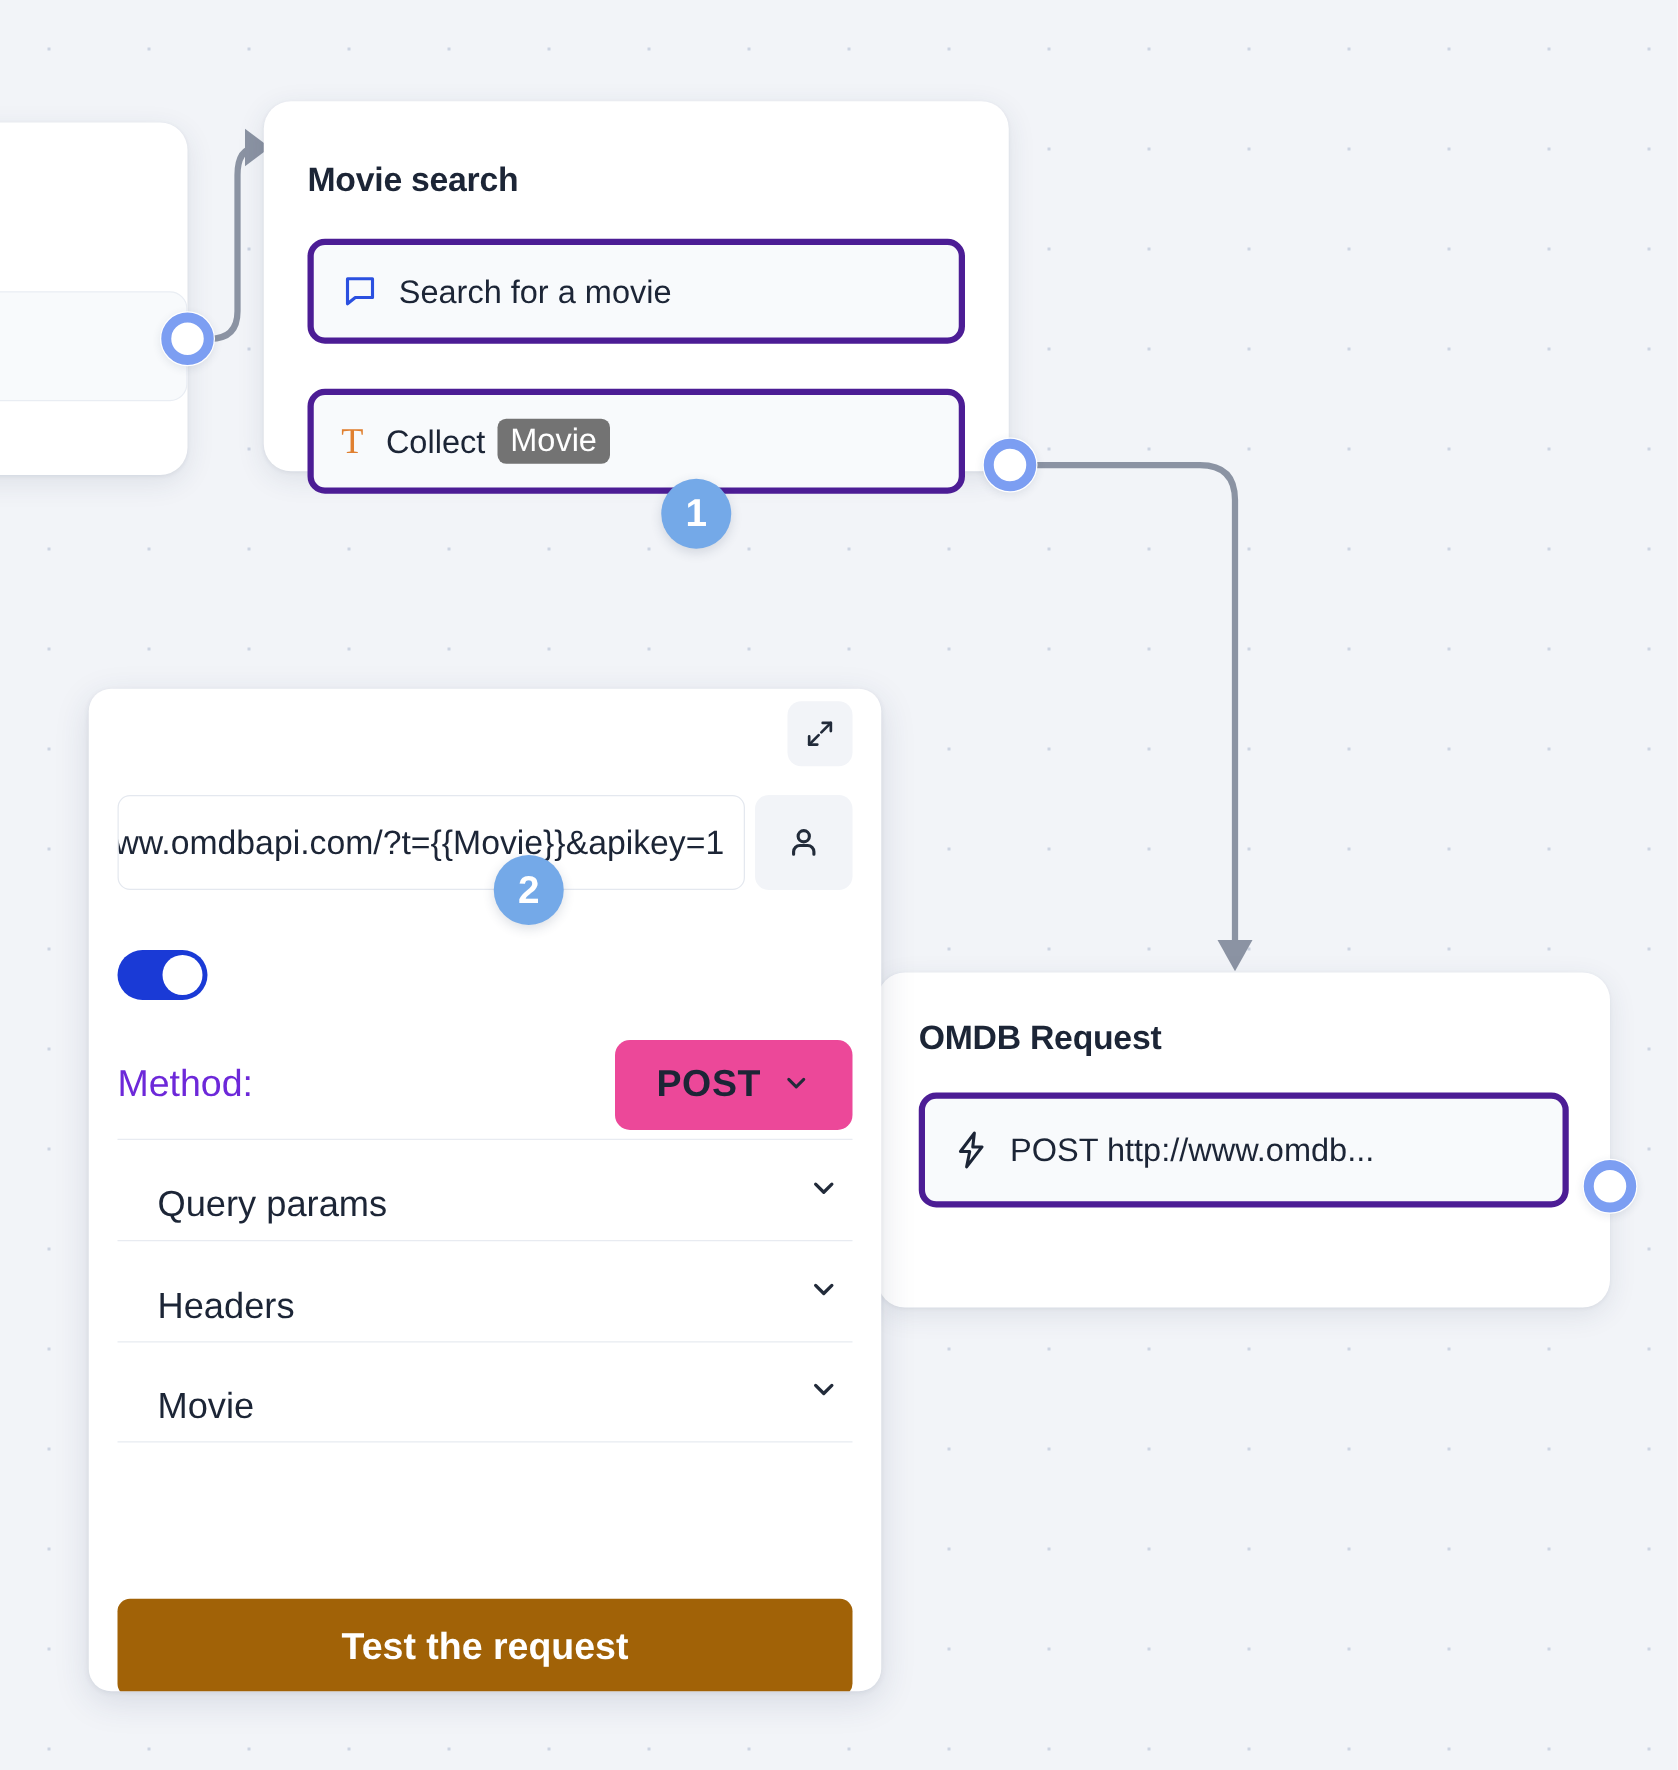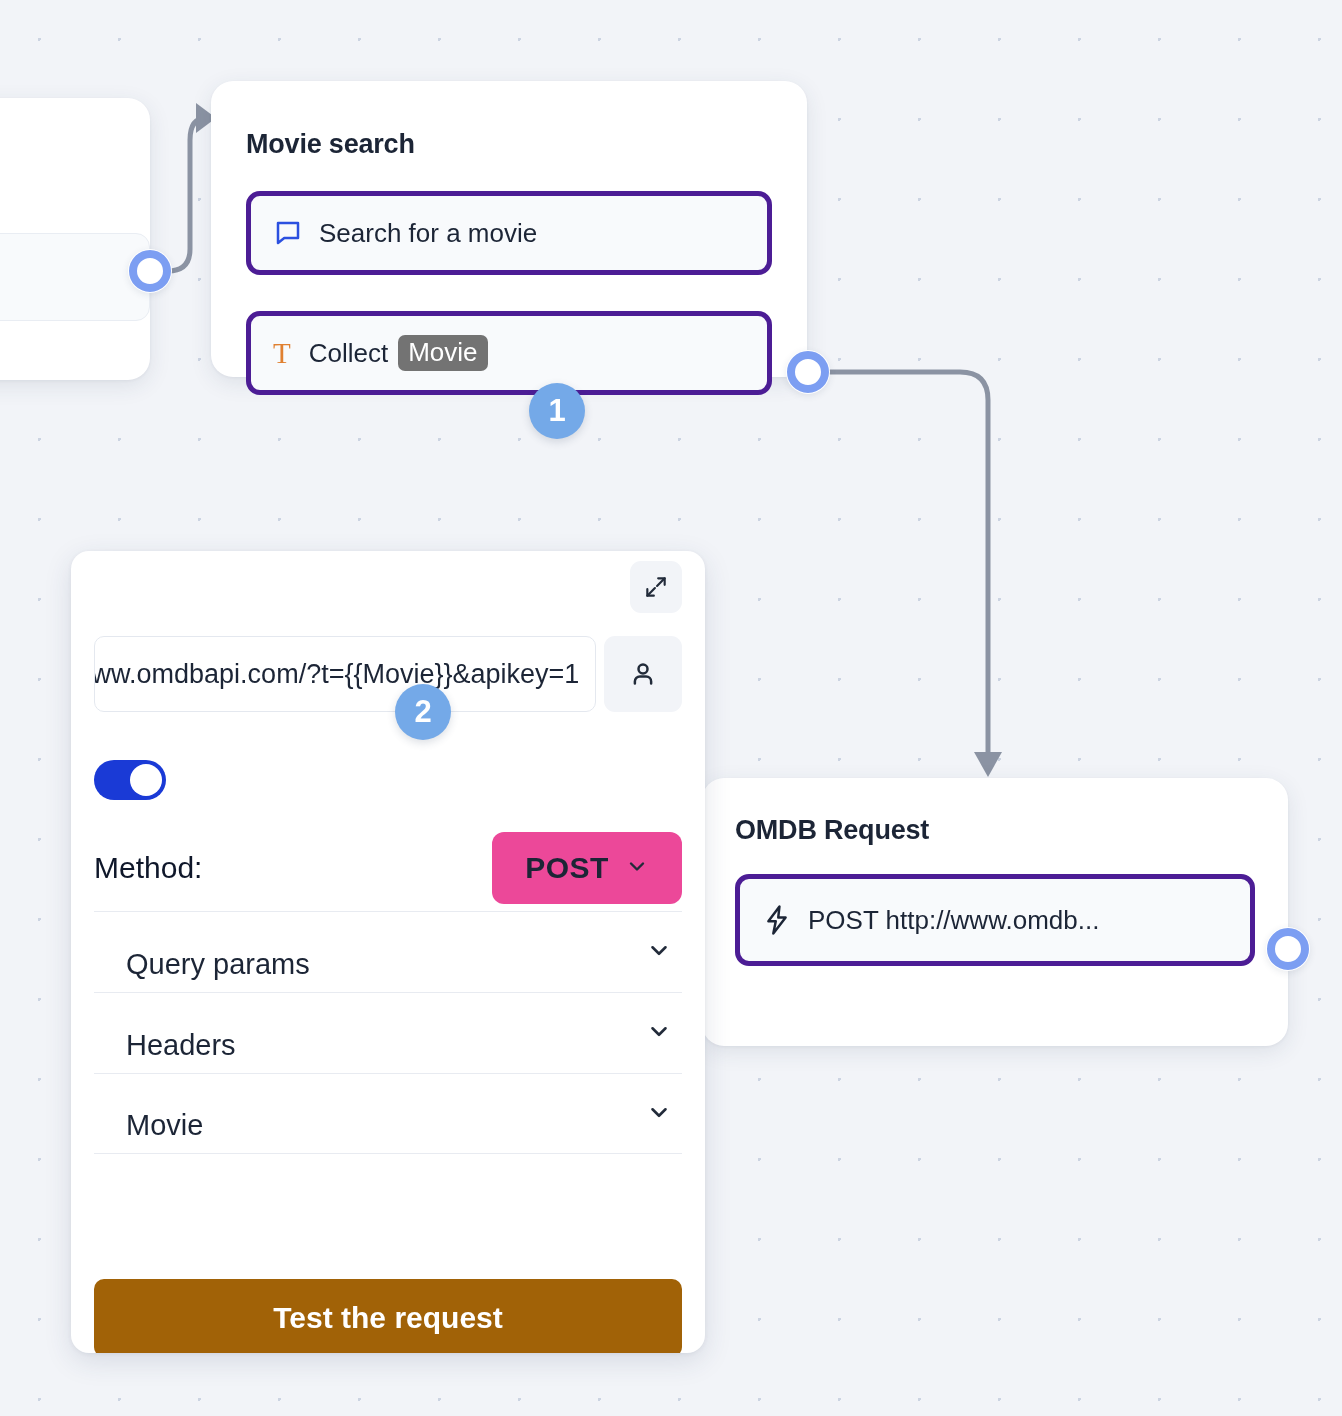--- a/index.html
+++ b/index.html
@@ -256,21 +256,21 @@
 
   .method-row {
     position: absolute;
     left: 23px;
     top: 281px;
     width: 588px;
     display: flex;
     align-items: center;
     justify-content: space-between;
   }
-  .method-label { font-size: 30px; color: #0f172a; }
+  .method-label { font-size: 30px; color: #6d28d9; }
   .method-select {
     background: #ec4899;
     border: none;
     border-radius: 12px;
     height: 72px;
     padding: 0 24px;
     display: flex;
     align-items: center;
     gap: 16px;
     cursor: pointer;

